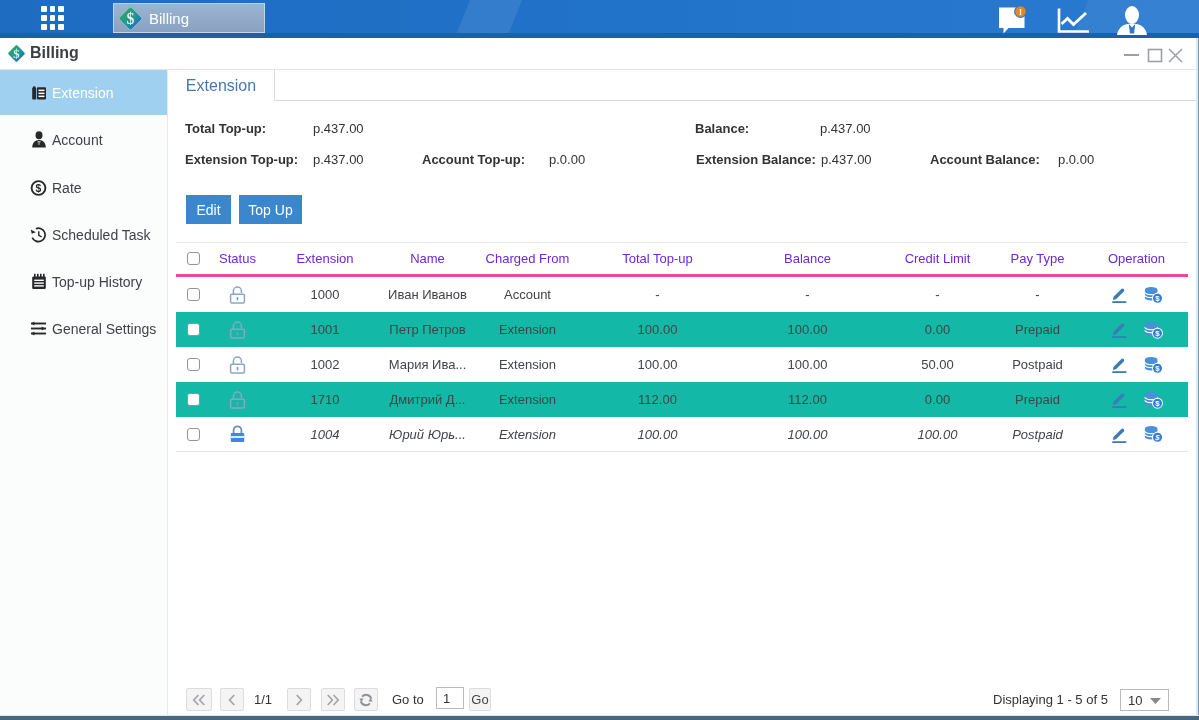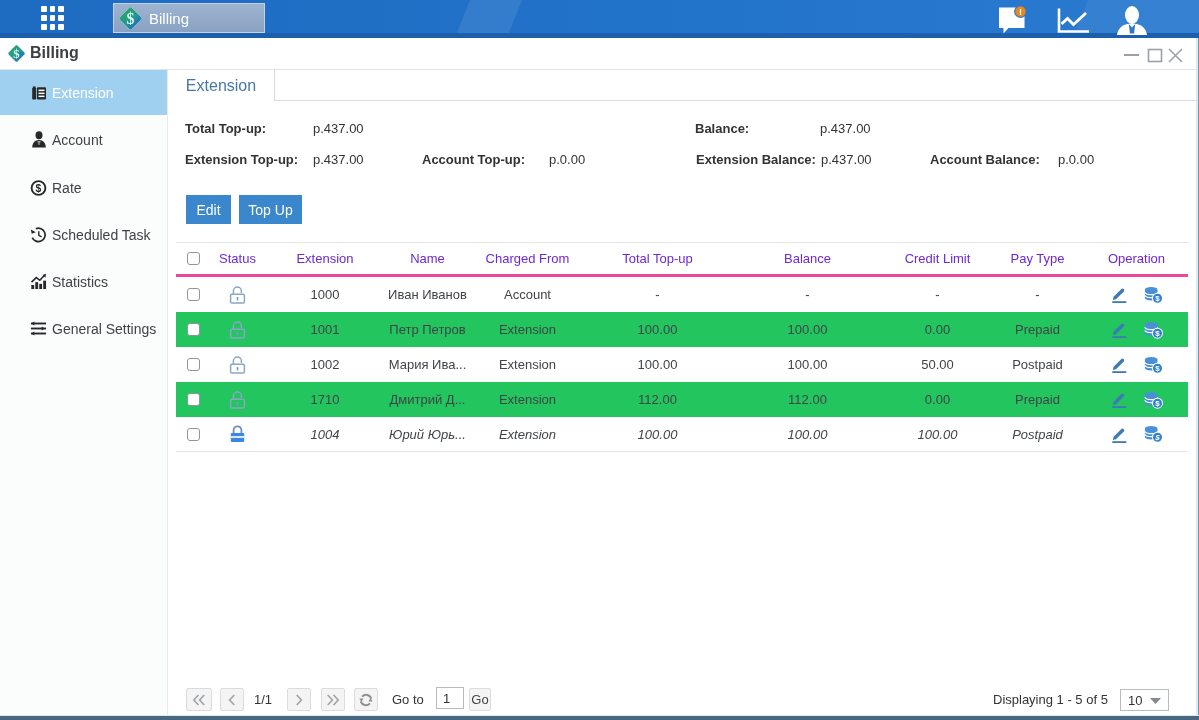--- a/index.html
+++ b/index.html
@@ -49,21 +49,21 @@
 .srow { position:absolute; font-size:13px; color:#333; }
 .srow b { font-weight:bold; }
 
 .btn { position:absolute; top:125px; height:29px; background:#3a87cd; color:#fff; font-size:14px;
   display:flex; align-items:center; justify-content:center; }
 
 
 #table { position:absolute; left:8px; top:172px; width:1012px; }
 .trow { display:flex; align-items:center; height:35px; font-size:13px; color:#404448; }
 .trow.head { height:35px; border-top:1px solid #e3e5e7; border-bottom:3px solid #ec4899; color:#6d28d9; }
-.trow.odd { background:#22c55e;justify-content:flex-end; }
+.trow.odd { background:#14b8a6;justify-content:flex-end; }
 .trow.last { border-bottom:1px solid #e3e5e7;font-style:italic; }
 .c0{width:34px; display:flex; justify-content:center;}
 .c1{width:55px; display:flex; justify-content:center;}
 .c2{width:120px; text-align:center;}
 .c3{width:85px; text-align:center; white-space:nowrap; overflow:hidden;}
 .c4{width:115px; text-align:center;}
 .c5{width:145px; text-align:center;}
 .c6{width:155px; text-align:center;}
 .c7{width:105px; text-align:center;}
 .c8{width:95px; text-align:center;}
@@ -200,33 +200,37 @@
         <span class="ic" id="ic-sched">
           <svg width="18" height="18" viewBox="0 0 18 18">
             <path d="M6.2 2.3 a7.1 7.1 0 1 1 -3.8 9.4" fill="none" stroke="#26282a" stroke-width="1.8"></path>
             <path d="M0.9 3.1 l0.9 4.6 l4.4 -1.6 z" fill="#26282a"></path>
             <path d="M9.3 5 v4.4 l3 1.6" fill="none" stroke="#26282a" stroke-width="1.5"></path>
           </svg>
         </span>
         <span class="lbl">Scheduled Task</span>
       </div>
     <div class="sideitem">
-        <span class="ic" id="ic-stat">
-          <svg width="18" height="17" viewBox="0 0 18 17">
+        <span class="ic" id="ic-topup">
+          <svg width="16" height="17" viewBox="0 0 16 17">
+            <rect x="1.2" y="3.6" width="13.6" height="12.4" rx="1.2" fill="#26282a"></rect>
             <g fill="#26282a">
-              <rect x="1.4" y="12.2" width="3" height="4.3"></rect>
-              <rect x="5.6" y="9.2" width="3" height="7.3"></rect>
-              <rect x="9.8" y="11" width="3" height="5.5"></rect>
-              <rect x="14" y="7.6" width="3" height="8.9"></rect>
+              <rect x="3" y="0.8" width="1.6" height="3.4"></rect>
+              <rect x="6" y="0.8" width="1.6" height="3.4"></rect>
+              <rect x="9" y="0.8" width="1.6" height="3.4"></rect>
+              <rect x="12" y="0.8" width="1.6" height="3.4"></rect>
             </g>
-            <path d="M1.6 9.2 L6.6 4.4 L10.4 7.2 L15.6 1.6" fill="none" stroke="#26282a" stroke-width="1.7"></path>
-            <path d="M16.9 0.4 l-0.5 4 l-3 -2.7 z" fill="#26282a"></path>
+            <g fill="#fff">
+              <rect x="3.2" y="6.6" width="9.6" height="1.4"></rect>
+              <rect x="3.2" y="9.4" width="9.6" height="1.4"></rect>
+              <rect x="3.2" y="12.2" width="9.6" height="1.4"></rect>
+            </g>
           </svg>
         </span>
-        <span class="lbl">Statistics</span>
+        <span class="lbl">Top-up History</span>
       </div>
     <div class="sideitem">
         <span class="ic" id="ic-set">
           <svg width="18" height="15" viewBox="0 0 18 15">
             <g stroke="#26282a" stroke-width="2">
               <line x1="1" y1="2.2" x2="17" y2="2.2"></line>
               <line x1="1" y1="7.5" x2="17" y2="7.5"></line>
               <line x1="1" y1="12.8" x2="17" y2="12.8"></line>
             </g>
             <path d="M4.6 0 l0 4.4 l-3.4 -2.2 z M4.6 10.6 l0 4.4 l-3.4 -2.2 z" fill="#26282a"></path>

